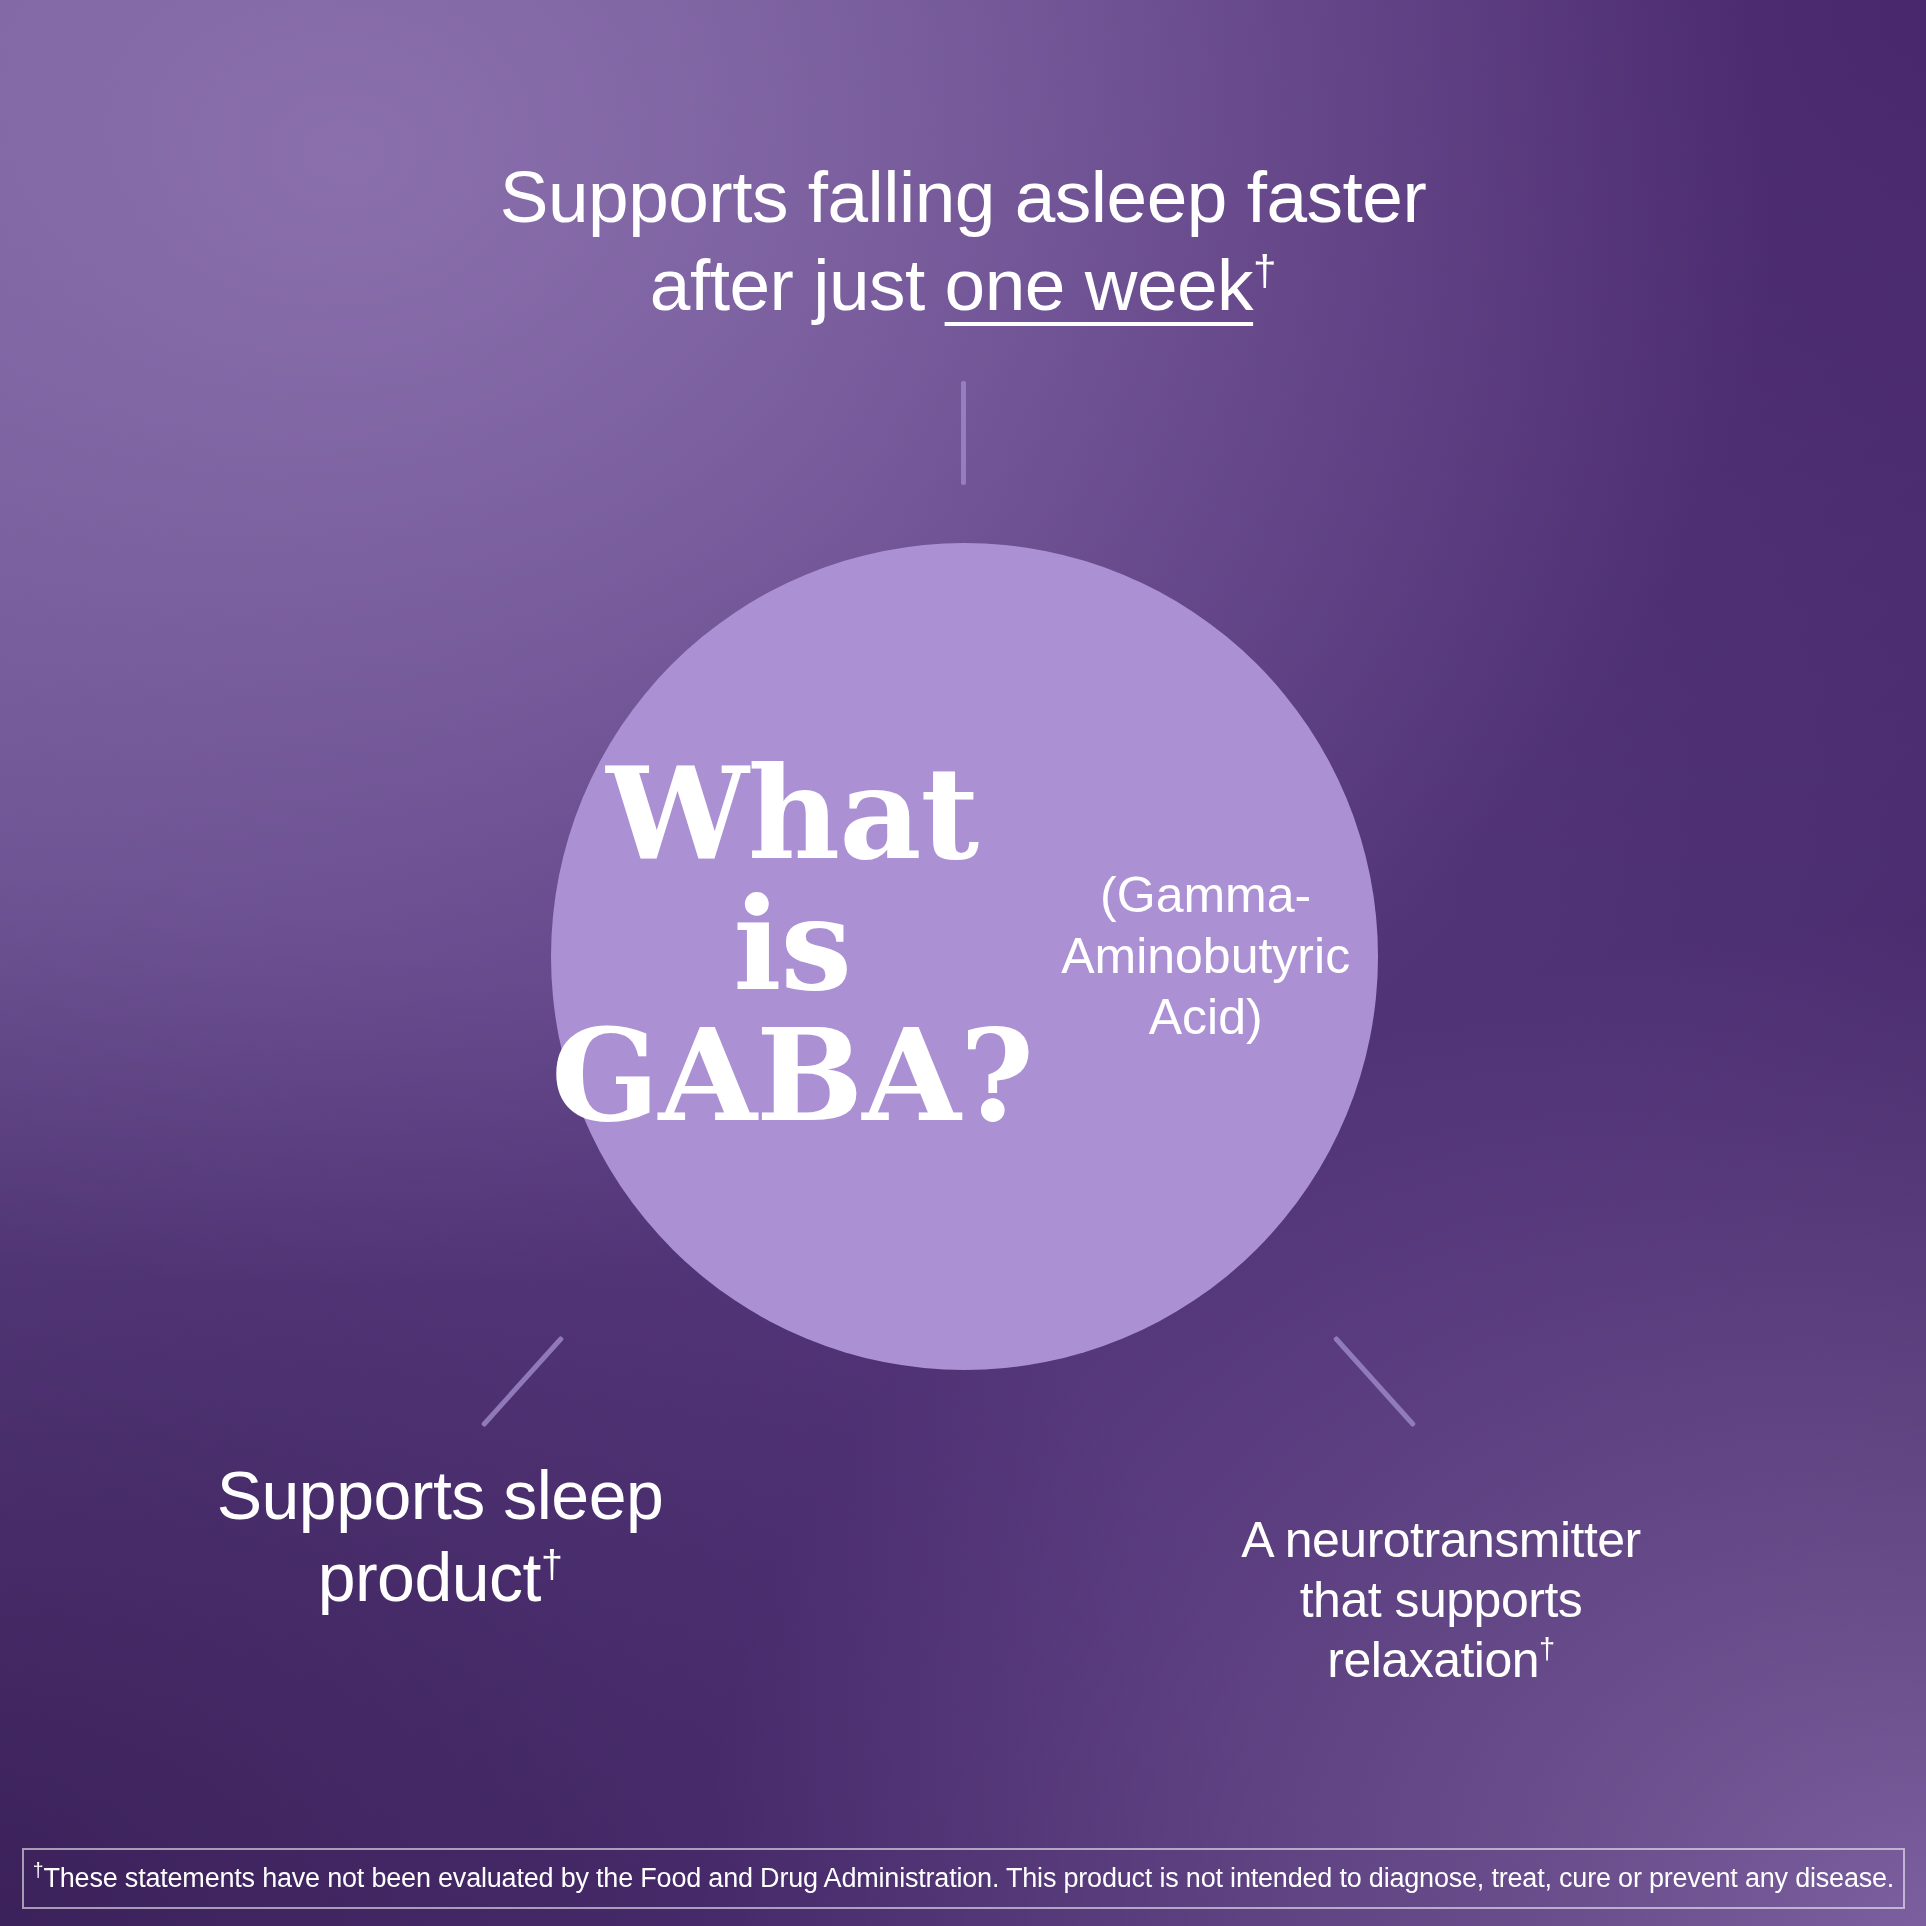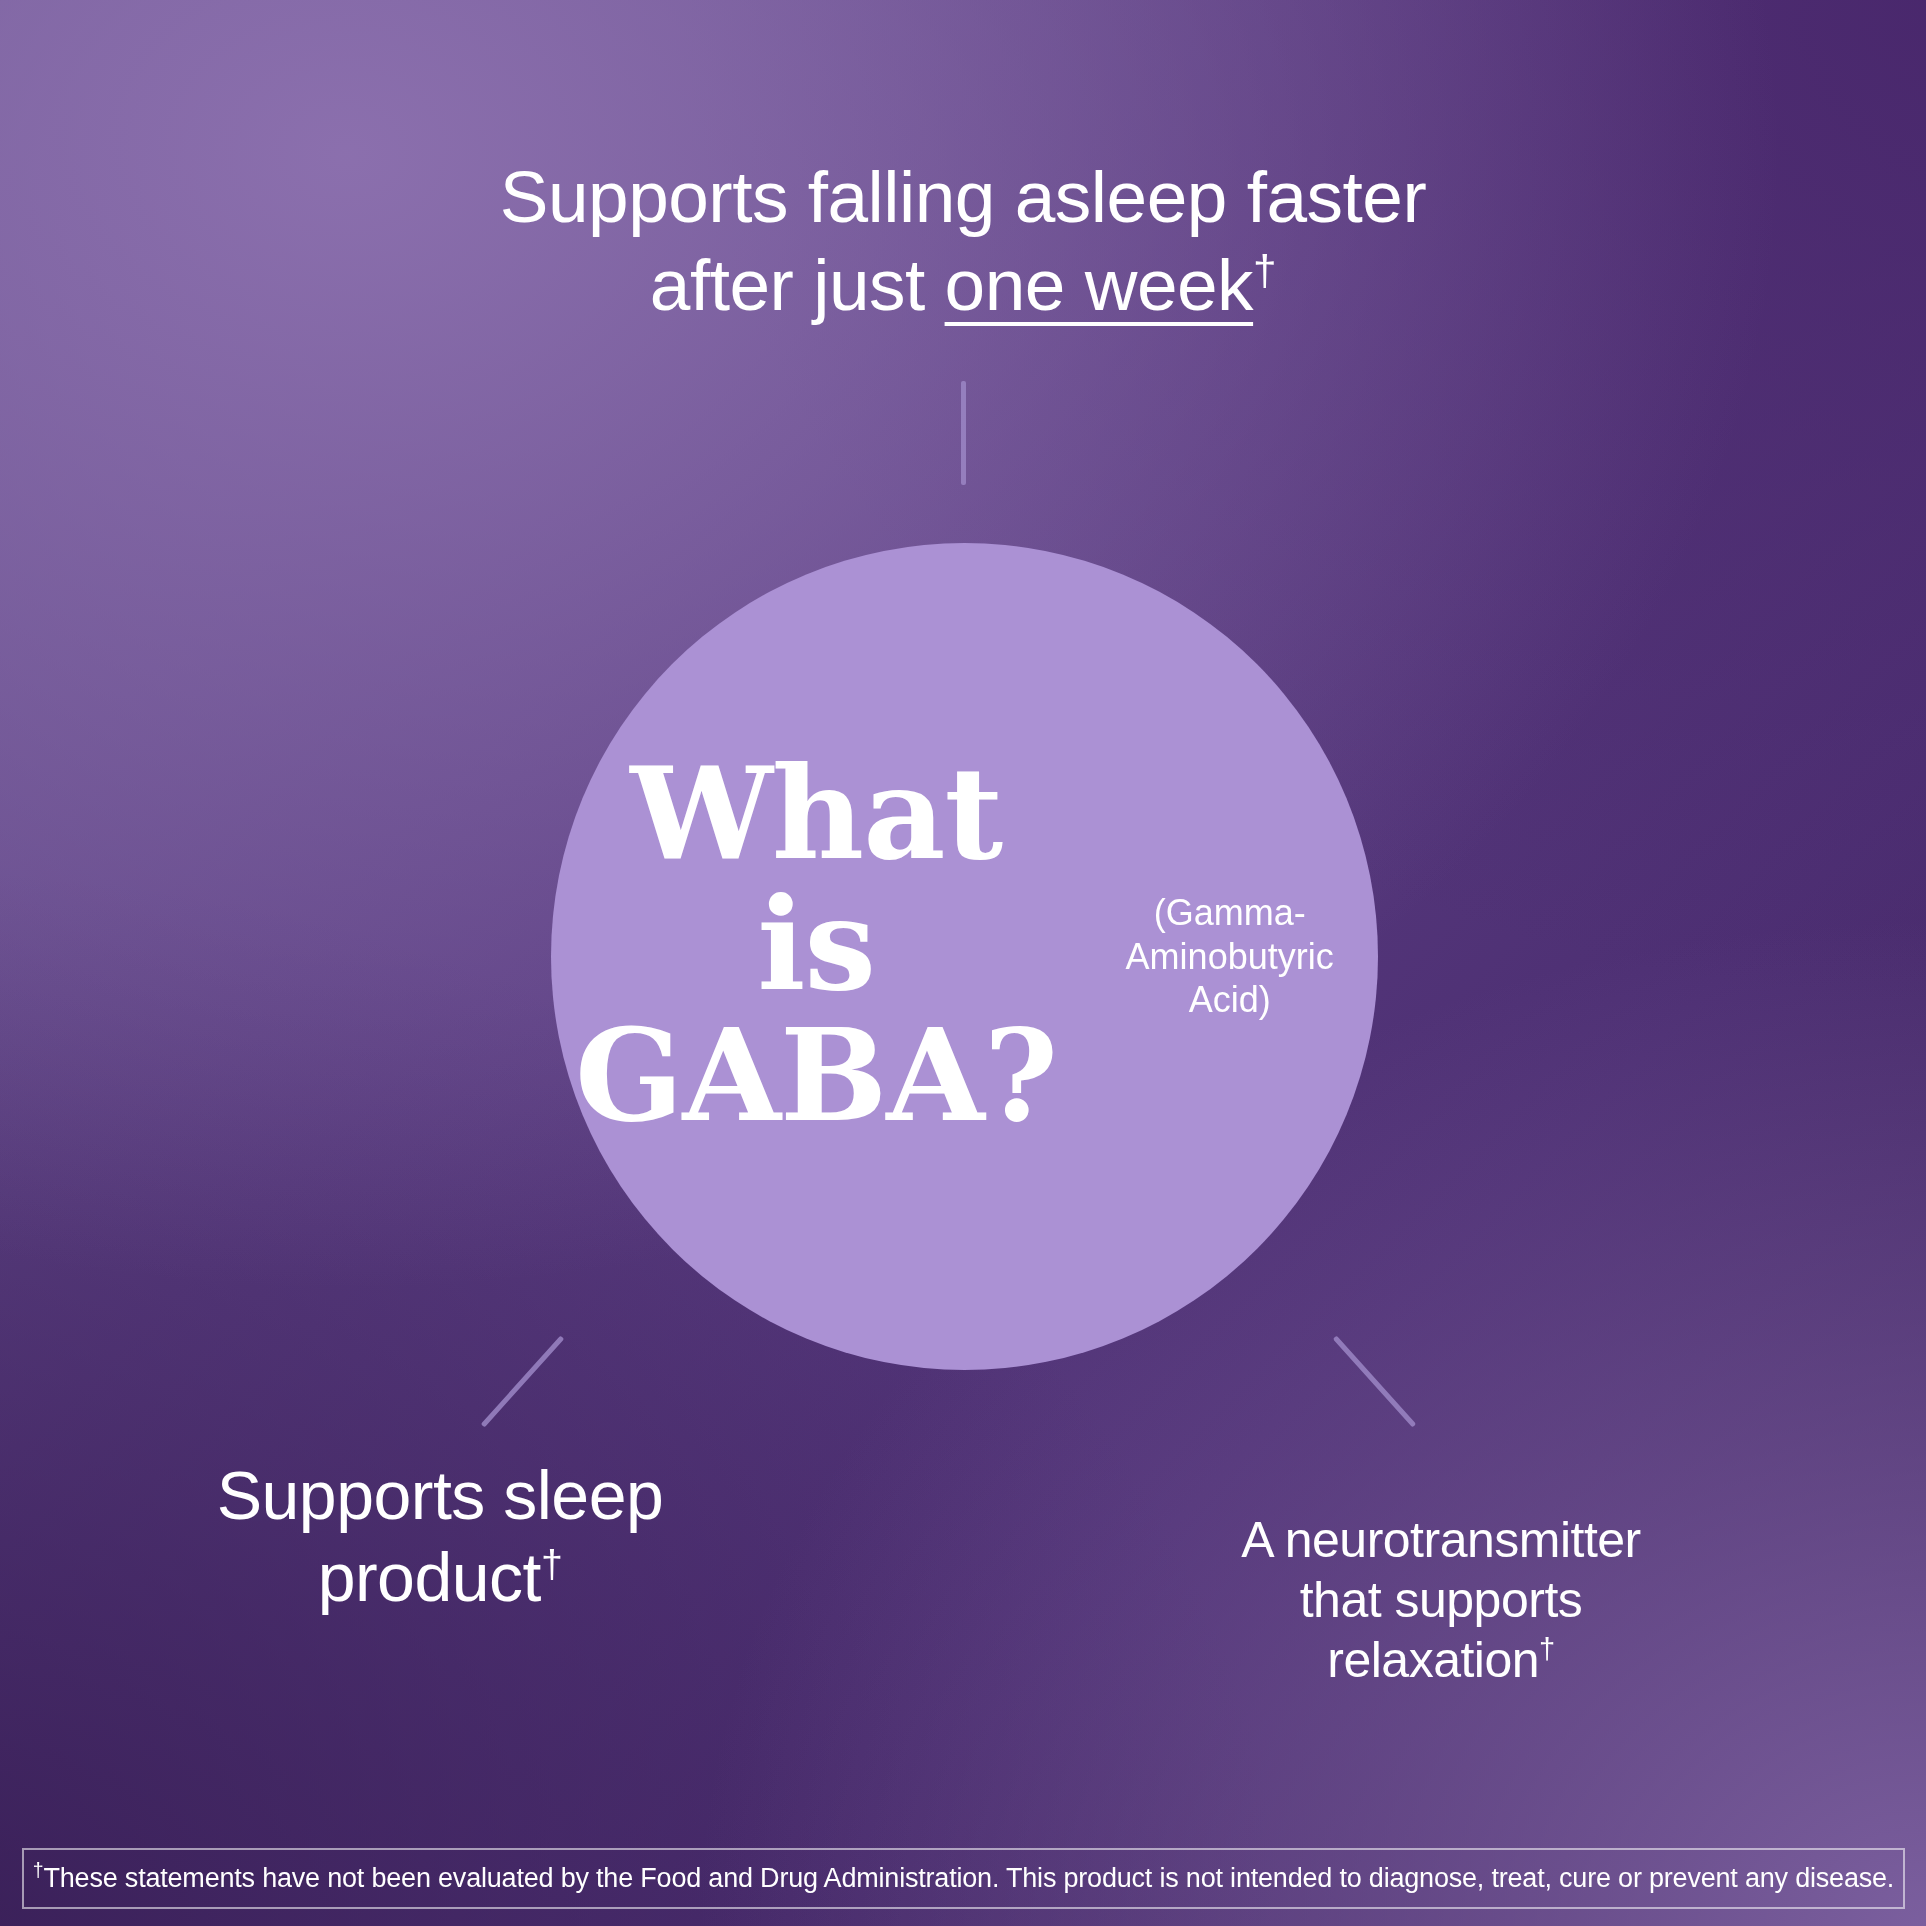--- a/index.html
+++ b/index.html
@@ -78,21 +78,21 @@
     font-size: 127px;
     line-height: 1.03;
     letter-spacing: -1px;
     color: #ffffff;
     margin: 0 0 22px 0;
     max-width: 554px;
   }
   .circle-subtitle {
     font-family: "Liberation Sans", sans-serif;
     font-weight: 400;
-    font-size: 36px;
+    font-size: 50px;
     line-height: 1.22;
     color: #ffffff;
     margin: 0;
     max-width: 554px;
   }
 
   
   .callout {
     position: absolute;
     font-family: "Liberation Sans", sans-serif;

